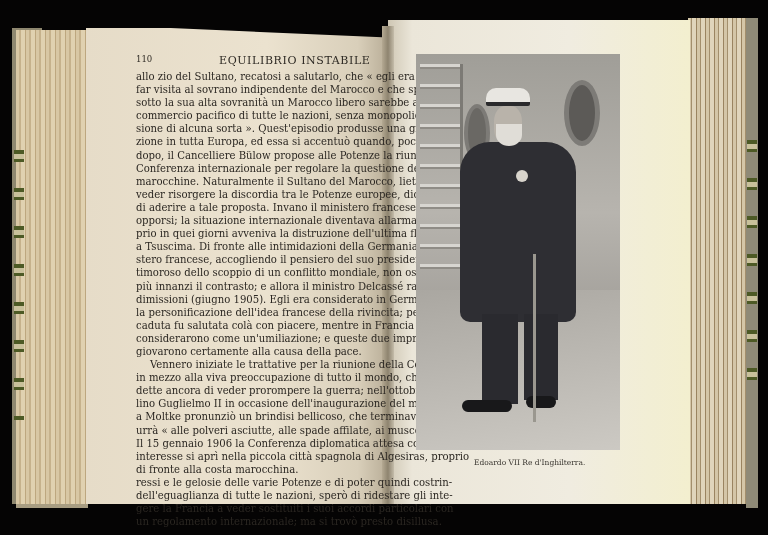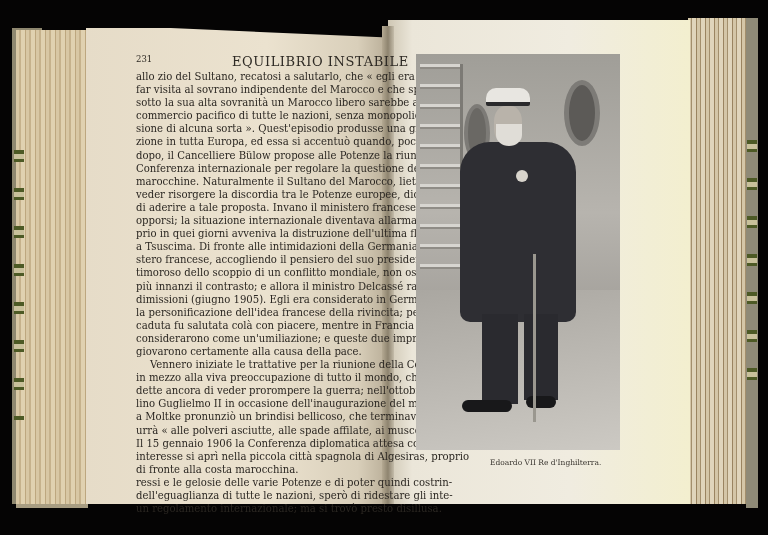--- a/index.html
+++ b/index.html
@@ -17,21 +17,21 @@
       background:repeating-linear-gradient(90deg,#d4c6a7 0 3px,#a38f6c 3px 4px,#e0d5bb 4px 8px,#9a8460 8px 9px); }
   .page-left { position:absolute; left:86px; top:28px; width:302px; height:476px;
       background:linear-gradient(90deg,#e6dcc8 0%,#ebe2cf 60%,#d9cfba 90%,#b8ad97 100%);
       clip-path:polygon(0 0,28% 0,100% 2%,100% 100%,0 100%); }
   .page-right { position:absolute; left:388px; top:20px; width:302px; height:484px;
       background:linear-gradient(90deg,#cfc7b4 0%,#ebe6d9 8%,#f0ece0 60%,#f3efcf 100%); }
   .gutter { position:absolute; left:382px; top:26px; width:12px; height:478px;
       background:linear-gradient(90deg,#b5aa93,#8e846f,#c4bcaa); }
   .header { position:absolute; top:54px; font-size:8.5px; color:#2e2a24; }
   .page-num { left:136px; }
-  .running-head { left:232px; letter-spacing:0.6px; font-size:13px; }
+  .running-head { left:219px; letter-spacing:0.6px; font-size:11px; }
   .body-text { position:absolute; left:136px; top:70px; width:235px; font-size:10.1px; line-height:13.1px; color:#2b2722; text-align:justify; }
   .body-text p { margin:0; }
   .body-text .ln { display:block; white-space:nowrap; text-align-last:justify; text-align:justify; }
   .body-text .ln.last { text-align-last:left; }
   .body-text .ind { padding-left:14px; }
   .photo { position:absolute; left:416px; top:54px; width:204px; height:396px; overflow:hidden;
       background:linear-gradient(180deg,#a09e98 0%,#b7b4ae 40%,#9c9994 75%,#c4c1bb 100%); }
   .photo .ladder { position:absolute; left:4px; top:10px; width:40px; height:220px;
       background:repeating-linear-gradient(180deg,#d7d5d0 0 3px,#8f8c86 3px 5px,transparent 5px 20px); border-right:3px solid #7c7a75; }
   .photo .porthole { position:absolute; left:148px; top:26px; width:26px; height:56px; border-radius:50%; border:5px solid #7d7b77; background:#5c5a57; }
@@ -40,37 +40,37 @@
   .photo .cap { position:absolute; left:70px; top:34px; width:44px; height:14px; border-radius:10px 10px 2px 2px; background:#e8e6e1; border-bottom:4px solid #2a2a2c; }
   .photo .face { position:absolute; left:78px; top:52px; width:28px; height:38px; border-radius:40%; background:#b9b3aa; }
   .photo .beard { position:absolute; left:80px; top:70px; width:26px; height:22px; border-radius:0 0 50% 50%; background:#e0ddd7; }
   .photo .coat { position:absolute; left:44px; top:88px; width:116px; height:180px; border-radius:30px 30px 10px 10px; background:#2e2e33; }
   .photo .legs-l { position:absolute; left:66px; top:260px; width:36px; height:90px; background:#2a2a2f; }
   .photo .legs-r { position:absolute; left:108px; top:260px; width:34px; height:86px; background:#2a2a2f; }
   .photo .shoe-l { position:absolute; left:46px; top:346px; width:50px; height:12px; border-radius:6px; background:#18181a; }
   .photo .shoe-r { position:absolute; left:110px; top:342px; width:30px; height:12px; border-radius:6px; background:#18181a; }
   .photo .sword { position:absolute; left:117px; top:200px; width:3px; height:168px; background:#9a978f; }
   .photo .medal { position:absolute; left:100px; top:116px; width:12px; height:12px; border-radius:50%; background:#d8d4cc; }
-  .caption { position:absolute; left:474px; top:458px; font-size:7.5px; color:#3a3630;margin-left:16px; }
+  .caption { position:absolute; left:474px; top:458px; font-size:7.5px; color:#3a3630; }
 </style>
 </head>
 <body>
 
 <div class="cover-left"></div>
 <div class="cover-right"></div>
 <div class="edges-left"></div>
 <div class="edges-right"></div>
 <div class="lace lace-left"></div>
 <div class="lace lace-right"></div>
 
 <div class="page-left"></div>
 <div class="page-right"></div>
 <div class="gutter"></div>
 
-<div class="header page-num">231</div>
+<div class="header page-num">110</div>
 <div class="header running-head">EQUILIBRIO INSTABILE</div>
 
 <div class="body-text" id="body-text">
     <p>
       <span class="ln">allo zio del Sultano, recatosi a salutarlo, che « egli era venuto a</span>
       <span class="ln">far visita al sovrano indipendente del Marocco e che sperava che</span>
       <span class="ln">sotto la sua alta sovranità un Marocco libero sarebbe aperto al</span>
       <span class="ln">commercio pacifico di tutte le nazioni, senza monopolio nè esclu-</span>
       <span class="ln">sione di alcuna sorta ». Quest'episodio produsse una grande emo-</span>
       <span class="ln">zione in tutta Europa, ed essa si accentuò quando, pochi giorni</span>
@@ -98,20 +98,21 @@
       <span class="ln">lino Guglielmo II in occasione dell'inaugurazione del monumento</span>
       <span class="ln">a Moltke pronunziò un brindisi bellicoso, che terminava con un</span>
       <span class="ln">urrà « alle polveri asciutte, alle spade affilate, ai muscoli tesi ».</span>
       <span class="ln">Il 15 gennaio 1906 la Conferenza diplomatica attesa con tanto</span>
       <span class="ln">interesse si aprì nella piccola città spagnola di Algesiras, proprio</span>
       <span class="ln last">di fronte alla costa marocchina.</span>
     </p>
     <p>
       <span class="ln">ressi e le gelosie delle varie Potenze e di poter quindi costrin-</span>
       <span class="ln">dell'eguaglianza di tutte le nazioni, sperò di ridestare gli inte-</span>
+      <span class="ln">gere la Francia a veder sostituiti i suoi accordi particolari con</span>
       <span class="ln">un regolamento internazionale; ma si trovò presto disillusa.</span>
     </p>
   </div>
 
 <div class="photo">
   <div class="floor"></div>
   <div class="ladder"></div>
   <div class="porthole"></div>
   <div class="porthole2"></div>
   <div class="coat"></div>

